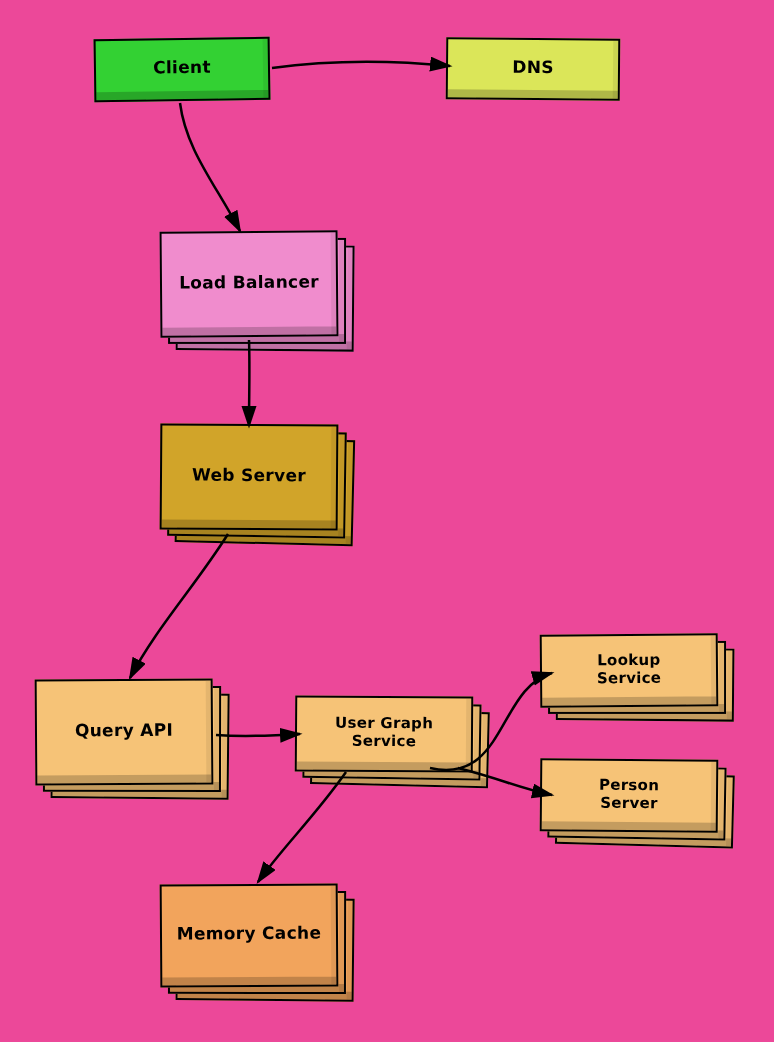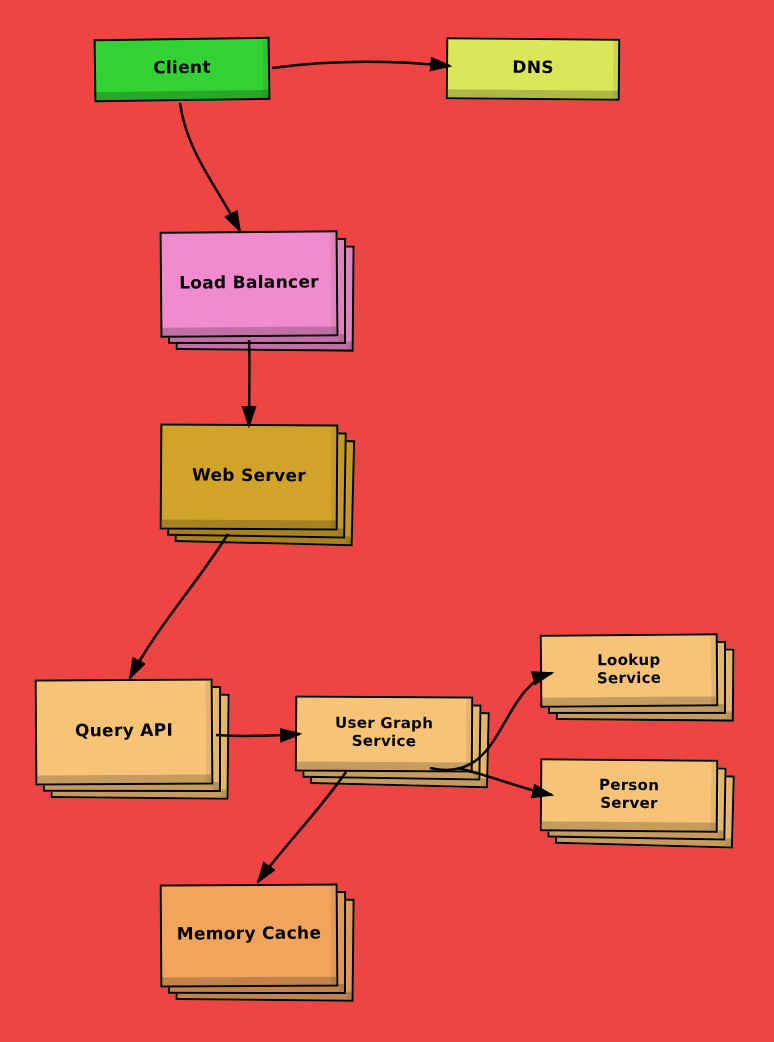--- a/index.html
+++ b/index.html
@@ -4,21 +4,21 @@
 <style>
   html, body {
     margin: 0;
     padding: 0;
     background: #000;
   }
   .canvas {
     position: relative;
     width: 774px;
     height: 1042px;
-    background: #ef4444;
+    background: #ec4899;
     overflow: hidden;
     font-family: "DejaVu Sans", "Liberation Sans", sans-serif;
   }
   .node { position: absolute; }
   .layer {
     position: absolute;
     inset: 0;
     border: 2.5px solid #000;
     box-shadow: inset 0 -8px 0 rgba(0,0,0,0.20), inset -5px 0 0 rgba(0,0,0,0.07);
   }

